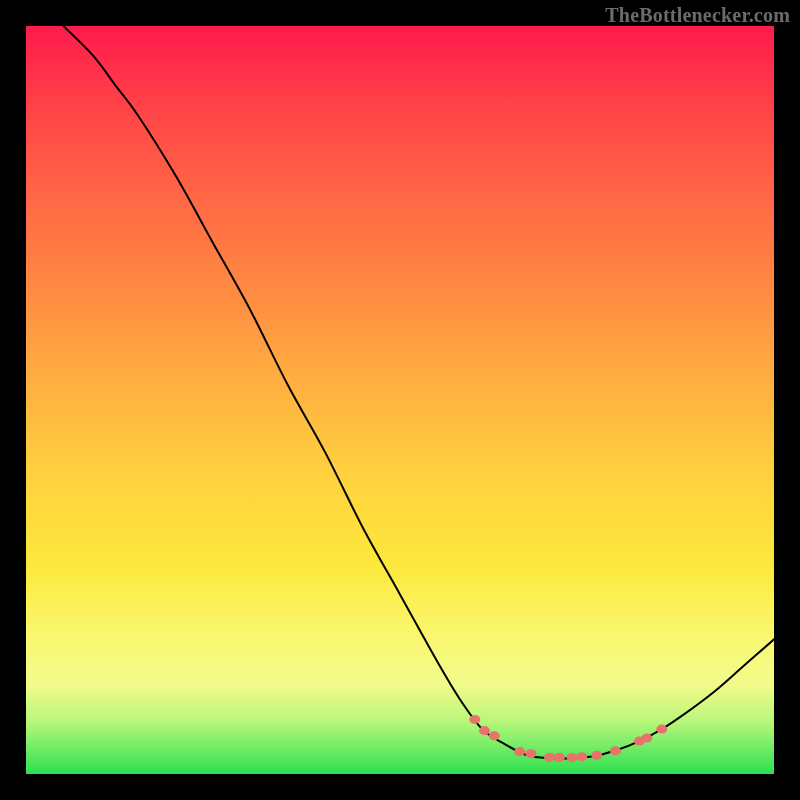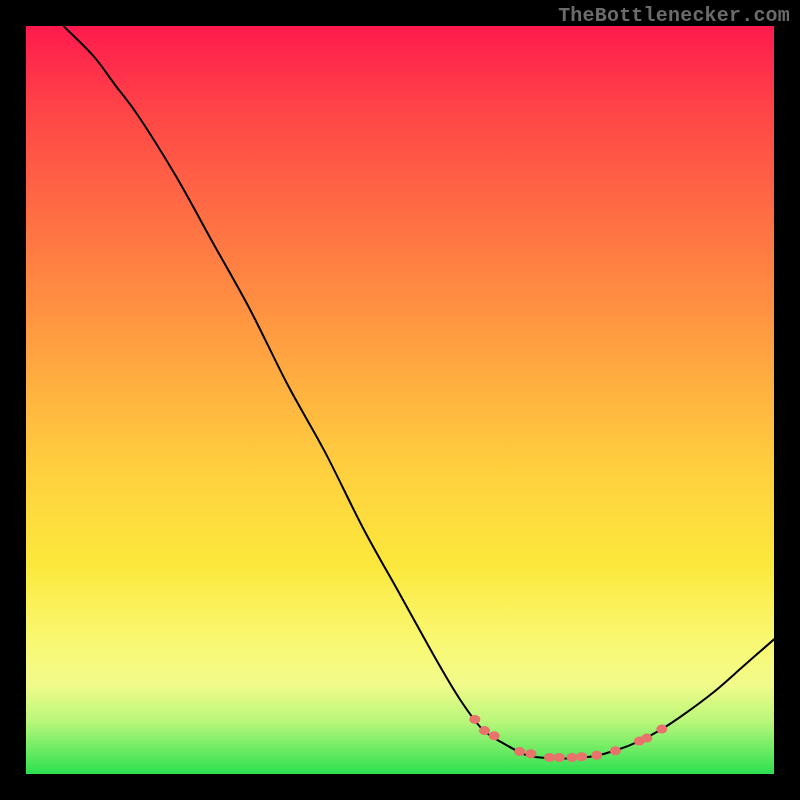--- a/index.html
+++ b/index.html
@@ -34,21 +34,21 @@
   .curve {
     position: absolute;
     left: 0; top: 0;
     width: 748px;
     height: 748px;
   }
   .watermark {
     position: absolute;
     top: 4px;
     right: 10px;
-    font-family: Liberation Mono, monospace;
+    font-family: Liberation Serif, serif;
     font-size: 20px;
     font-weight: 600;
     color: #6b6b6b;
     letter-spacing: 0.2px;
   }
 </style>
 </head>
 <body>
 
 <div class="outer">

